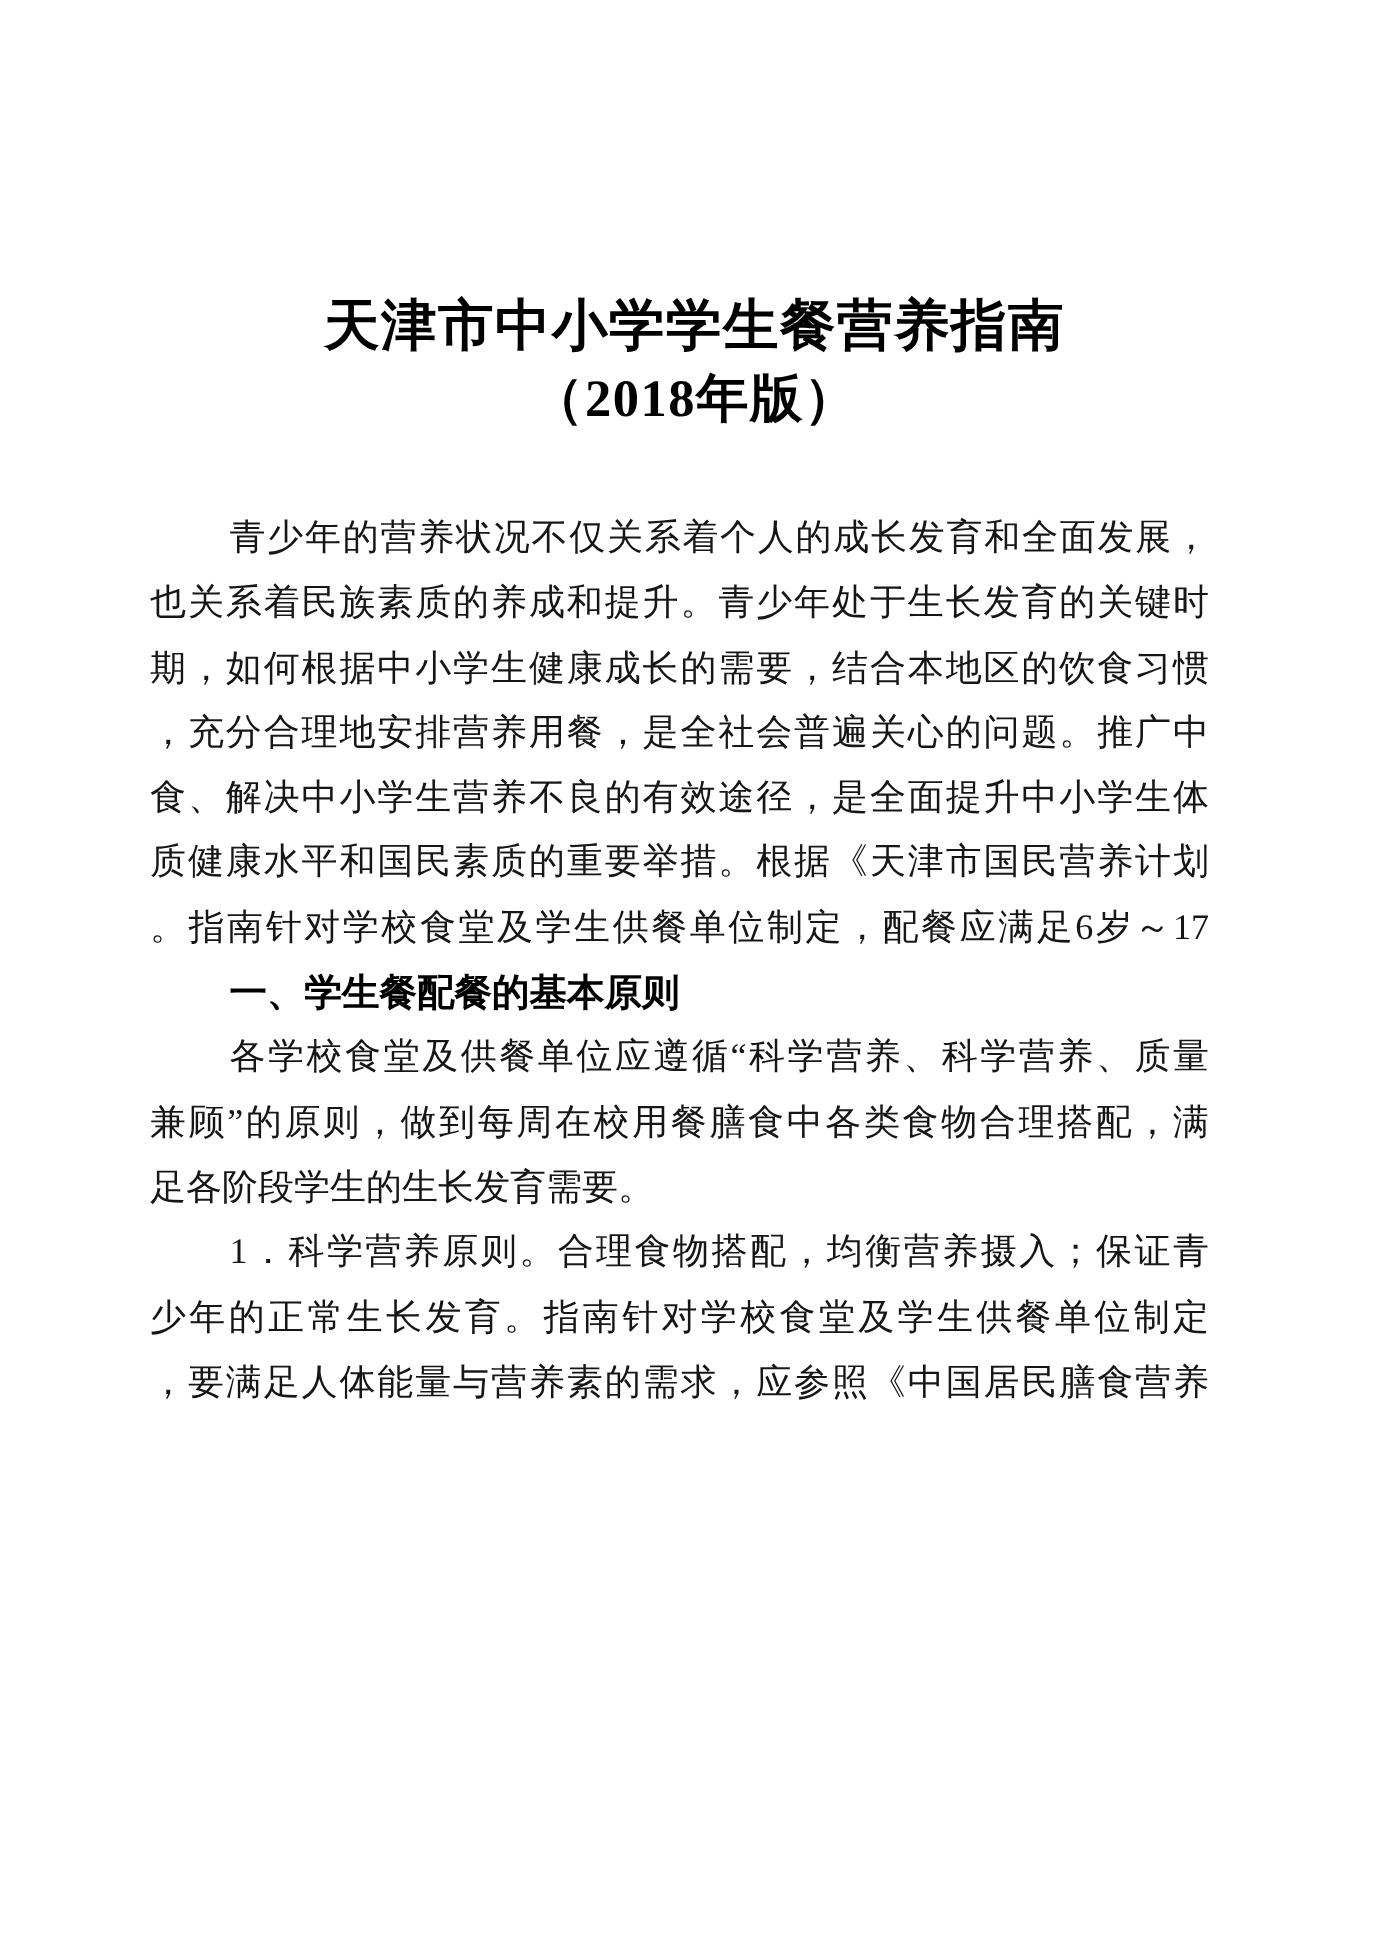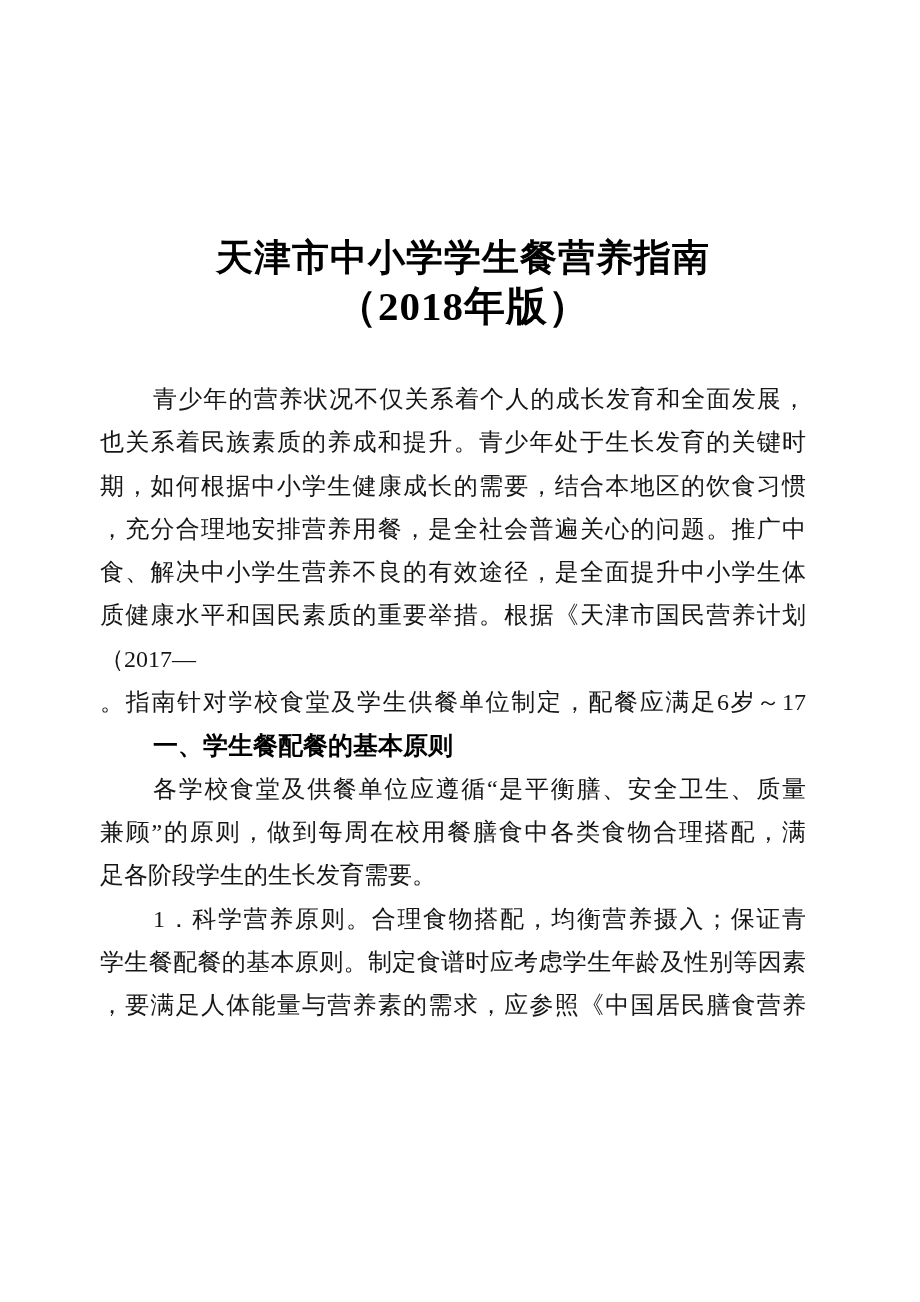--- a/index.html
+++ b/index.html
@@ -7,39 +7,38 @@
     padding: 0;
     background: #ffffff;
   }
   .page {
     position: relative;
     width: 920px;
     height: 988px;
     background: #ffffff;
     overflow: hidden;
     color: #141414;
-    margin-top: 40px;
   }
   .title-block {
     position: absolute;
     top: 194px;
     left: 110px;
     width: 706px;
     text-align: center;
     font-family: "Liberation Serif", "DejaVu Serif", serif;
     font-weight: bold;
     color: #000000;
   }
   .doc-title {
     font-size: 37px;
     line-height: 48px;
     letter-spacing: 1px;
   }
   .doc-subtitle {
-    font-size: 41px;
+    font-size: 35px;
     line-height: 48px;
     letter-spacing: 1px;
   }
   .body-block {
     position: absolute;
     top: 338px;
     left: 100px;
     width: 706px;
     font-family: "Liberation Serif", "DejaVu Serif", serif;
     font-size: 24px;
@@ -87,26 +86,25 @@
     <div class="doc-subtitle">（2018年版）</div>
   </div>
 
   <div class="body-block">
     <div class="line justify indent">青少年的营养状况不仅关系着个人的成长发育和全面发展，</div>
     <div class="line justify">也关系着民族素质的养成和提升。青少年处于生长发育的关键时</div>
     <div class="line justify">期，如何根据中小学生健康成长的需要，结合本地区的饮食习惯</div>
     <div class="line justify">，充分合理地安排营养用餐，是全社会普遍关心的问题。推广中</div>
     <div class="line justify">食、解决中小学生营养不良的有效途径，是全面提升中小学生体</div>
     <div class="line justify">质健康水平和国民素质的重要举措。根据《天津市国民营养计划</div>
-    <div class="line">（2017—</div>
     <div class="line justify">。指南针对学校食堂及学生供餐单位制定，配餐应满足6岁～17</div>
     <div class="line heading indent">一、学生餐配餐的基本原则</div>
-    <div class="line justify indent">各学校食堂及供餐单位应遵循“是平衡膳、安全卫生、质量</div>
+    <div class="line justify indent">各学校食堂及供餐单位应遵循“科学营养、科学营养、质量</div>
     <div class="line justify">兼顾”的原则，做到每周在校用餐膳食中各类食物合理搭配，满</div>
     <div class="line">足各阶段学生的生长发育需要。</div>
     <div class="line justify indent">1．科学营养原则。合理食物搭配，均衡营养摄入；保证青</div>
-    <div class="line justify">学生餐配餐的基本原则。制定食谱时应考虑学生年龄及性别等因素</div>
+    <div class="line justify">少年的正常生长发育。指南针对学校食堂及学生供餐单位制定</div>
     <div class="line justify">，要满足人体能量与营养素的需求，应参照《中国居民膳食营养</div>
   </div>
 
   <div class="footer">- 6 - / 28</div>
 
 </div>
 
 </body></html>

